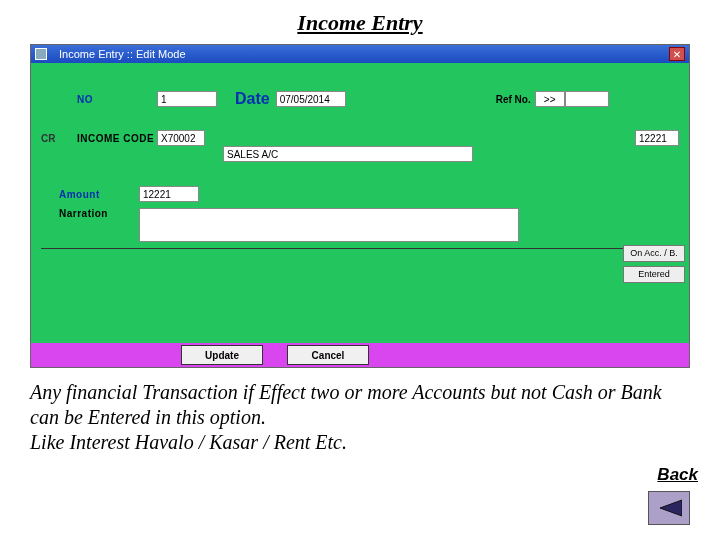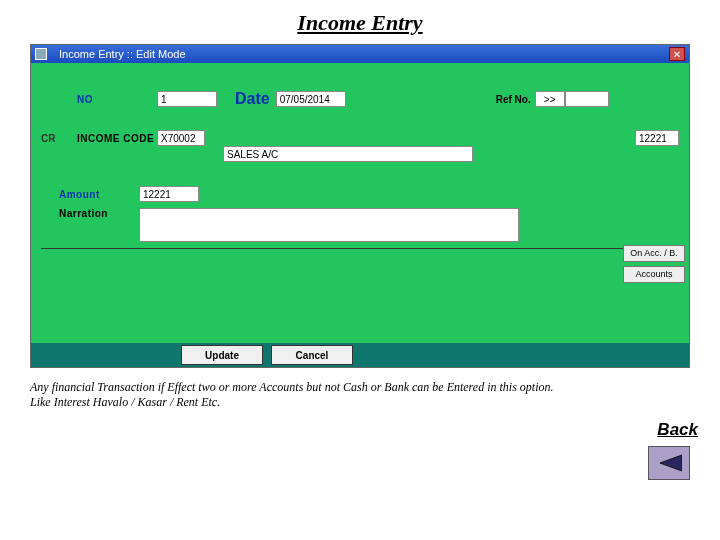--- a/index.html
+++ b/index.html
@@ -93,39 +93,39 @@
   }
   .textarea {
     width: 380px; height: 34px; resize: none;
   }
   .divider {
     border: none;
     border-top: 1px solid #333;
     margin-top: 6px;
   }
   .bottom-bar {
-    background: #0f766e;
+    background: #d946ef;
     height: 24px;
     display: flex;
     align-items: center;
     padding-left: 150px;
-    gap: 8px;
+    gap: 24px;
   }
   .wide-btn {
     width: 82px; height: 20px;
     background: #f0f0f0;
     border: 1px solid #333;
     font-size: 10px;
     font-weight: bold;
     cursor: pointer;
   }
   .desc {
     margin: 12px 30px 0 30px;
     font-family: "Times New Roman", serif;
-    font-size: 12px;
+    font-size: 20px;
     font-style: italic;
     line-height: 1.25;
   }
   .back-link {
     display: block;
     text-align: right;
     margin: 10px 22px 0 0;
     font-family: Liberation Sans, sans-serif;
     font-size: 17px;
     font-weight: bold;
@@ -191,21 +191,21 @@
     </div>
 
     <div class="row" style="align-items:flex-start;">
       <span class="col-a"></span>
       <span class="col-b" style="margin-left:-18px;">Narration</span>
       <textarea class="textarea" style=""></textarea>
     </div>
 
     <div class="right-buttons">
       <div class="small-btn">On Acc. / B.</div>
-      <div class="small-btn">Accounts</div>
+      <div class="small-btn">Entered</div>
     </div>
 
     <hr class="divider">
   </div>
 
   <div class="bottom-bar">
     <button class="wide-btn">Update</button>
     <button class="wide-btn">Cancel</button>
   </div>
 </div>

